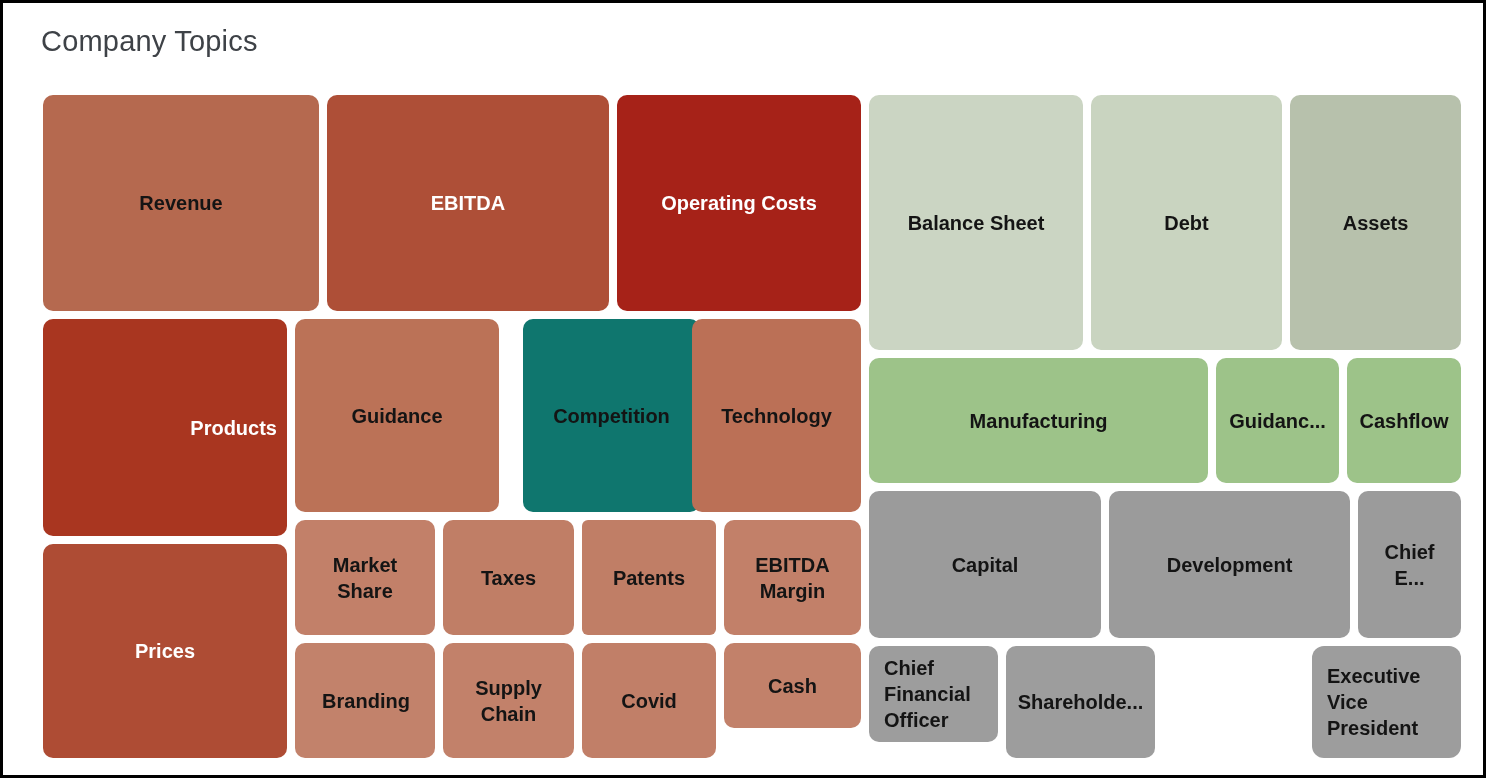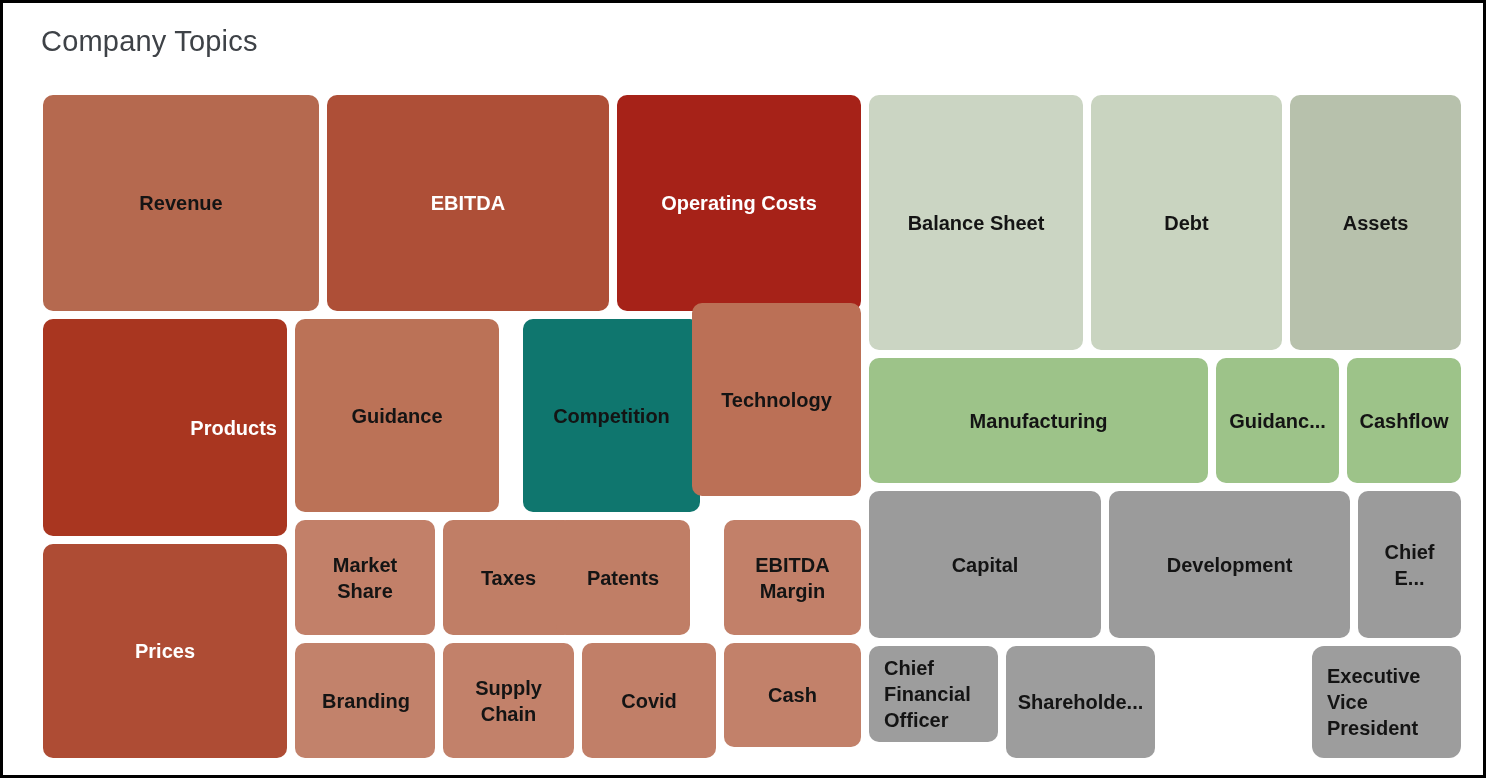--- a/index.html
+++ b/index.html
@@ -55,33 +55,33 @@
 
 <div id="screen">
   <h1 id="chart-title">Company Topics</h1>
   <div id="treemap">
       <div class="tile" style="left: 40px; top: 92px; width: 276px; height: 216px; background: rgb(181, 105, 79); color: rgb(20, 20, 20);"><span>Revenue</span></div>
       <div class="tile" style="left: 324px; top: 92px; width: 282px; height: 216px; background: rgb(174, 79, 55); color: rgb(255, 255, 255);"><span>EBITDA</span></div>
       <div class="tile" style="left: 614px; top: 92px; width: 244px; height: 216px; background: rgb(166, 34, 24); color: rgb(255, 255, 255);"><span>Operating Costs</span></div>
       <div class="tile" style="left: 40px; top: 316px; width: 244px; height: 217px; background: rgb(169, 54, 32); color: rgb(255, 255, 255); justify-content: flex-end;"><span>Products</span></div>
       <div class="tile" style="left: 292px; top: 316px; width: 204px; height: 193px; background: rgb(187, 114, 87); color: rgb(20, 20, 20);"><span>Guidance</span></div>
       <div class="tile" style="left: 520px; top: 316px; width: 177px; height: 193px; background: #0f766e; color: rgb(20, 20, 20);"><span>Competition</span></div>
-      <div class="tile" style="left: 689px; top: 300px; width: 169px; height: 193px; background: rgb(187, 112, 86); color: rgb(20, 20, 20);"><span>Technology</span></div>
+      <div class="tile" style="left: 689px; top: 316px; width: 169px; height: 193px; background: rgb(187, 112, 86); color: rgb(20, 20, 20);"><span>Technology</span></div>
       <div class="tile" style="left: 40px; top: 541px; width: 244px; height: 214px; background: rgb(174, 76, 52); color: rgb(255, 255, 255); justify-content: center;"><span>Prices</span></div>
       <div class="tile" style="left: 292px; top: 517px; width: 140px; height: 115px; background: rgb(194, 128, 105); color: rgb(20, 20, 20);"><span>Market
 Share</span></div>
       <div class="tile" style="left: 440px; top: 517px; width: 131px; height: 115px; background: rgb(192, 126, 102); color: rgb(20, 20, 20);"><span>Taxes</span></div>
-      <div class="tile" style="left: 553px; top: 517px; width: 134px; height: 115px; background: rgb(192, 126, 102); color: rgb(20, 20, 20);"><span>Patents</span></div>
+      <div class="tile" style="left: 579px; top: 517px; width: 134px; height: 115px; background: rgb(192, 126, 102); color: rgb(20, 20, 20); border-radius: 6px;"><span>Patents</span></div>
       <div class="tile" style="left: 721px; top: 517px; width: 137px; height: 115px; background: rgb(194, 128, 105); color: rgb(20, 20, 20);"><span>EBITDA
 Margin</span></div>
       <div class="tile" style="left: 292px; top: 640px; width: 140px; height: 115px; background: rgb(194, 130, 107); color: rgb(20, 20, 20); padding-left: 12px;"><span>Branding</span></div>
       <div class="tile" style="left: 440px; top: 640px; width: 131px; height: 115px; background: rgb(194, 129, 106); color: rgb(20, 20, 20);"><span>Supply
 Chain</span></div>
       <div class="tile" style="left: 579px; top: 640px; width: 134px; height: 115px; background: rgb(193, 127, 104); color: rgb(20, 20, 20);"><span>Covid</span></div>
-      <div class="tile" style="left: 721px; top: 640px; width: 137px; height: 104px; background: rgb(194, 129, 106); color: rgb(20, 20, 20);"><span>Cash</span></div>
+      <div class="tile" style="left: 721px; top: 640px; width: 137px; height: 85px; background: rgb(194, 129, 106); color: rgb(20, 20, 20);"><span>Cash</span></div>
       <div class="tile" style="left: 866px; top: 92px; width: 214px; height: 255px; background: rgb(203, 213, 195); color: rgb(20, 20, 20);"><span>Balance Sheet</span></div>
       <div class="tile" style="left: 1088px; top: 92px; width: 191px; height: 255px; background: rgb(201, 212, 192); color: rgb(20, 20, 20);"><span>Debt</span></div>
       <div class="tile" style="left: 1287px; top: 92px; width: 171px; height: 255px; background: rgb(183, 193, 172); color: rgb(20, 20, 20);"><span>Assets</span></div>
       <div class="tile" style="left: 866px; top: 355px; width: 339px; height: 125px; background: rgb(157, 195, 137); color: rgb(20, 20, 20);"><span>Manufacturing</span></div>
       <div class="tile" style="left: 1213px; top: 355px; width: 123px; height: 125px; background: rgb(157, 195, 137); color: rgb(20, 20, 20);"><span>Guidanc...</span></div>
       <div class="tile" style="left: 1344px; top: 355px; width: 114px; height: 125px; background: rgb(157, 195, 137); color: rgb(20, 20, 20);"><span>Cashflow</span></div>
       <div class="tile" style="left: 866px; top: 488px; width: 232px; height: 147px; background: rgb(155, 155, 155); color: rgb(20, 20, 20);"><span>Capital</span></div>
       <div class="tile" style="left: 1106px; top: 488px; width: 241px; height: 147px; background: rgb(155, 155, 155); color: rgb(20, 20, 20);"><span>Development</span></div>
       <div class="tile" style="left: 1355px; top: 488px; width: 103px; height: 147px; background: rgb(155, 155, 155); color: rgb(20, 20, 20);"><span>Chief E...</span></div>
       <div class="tile left" style="left: 866px; top: 643px; width: 129px; height: 96px; background: rgb(157, 157, 157); color: rgb(20, 20, 20);"><span>Chief

